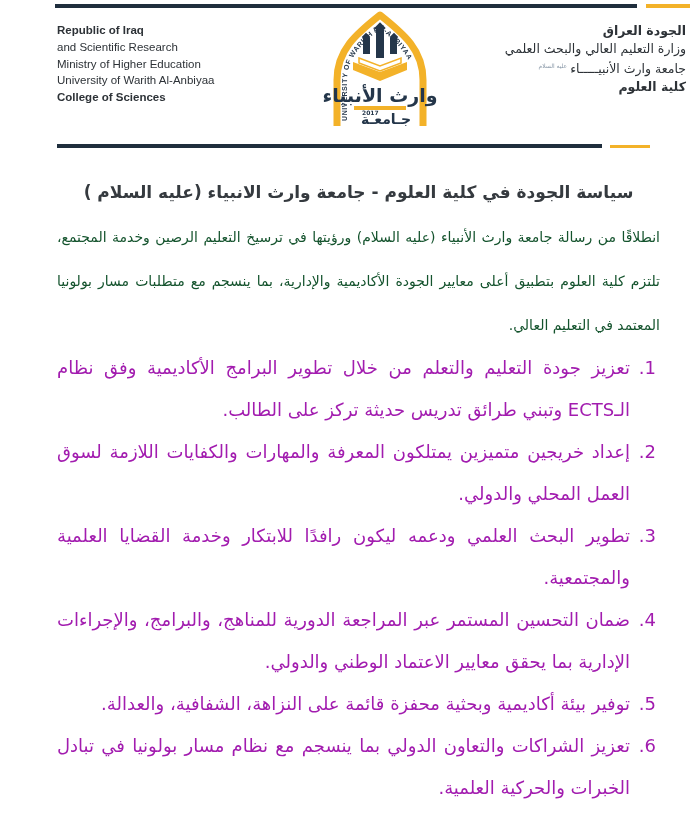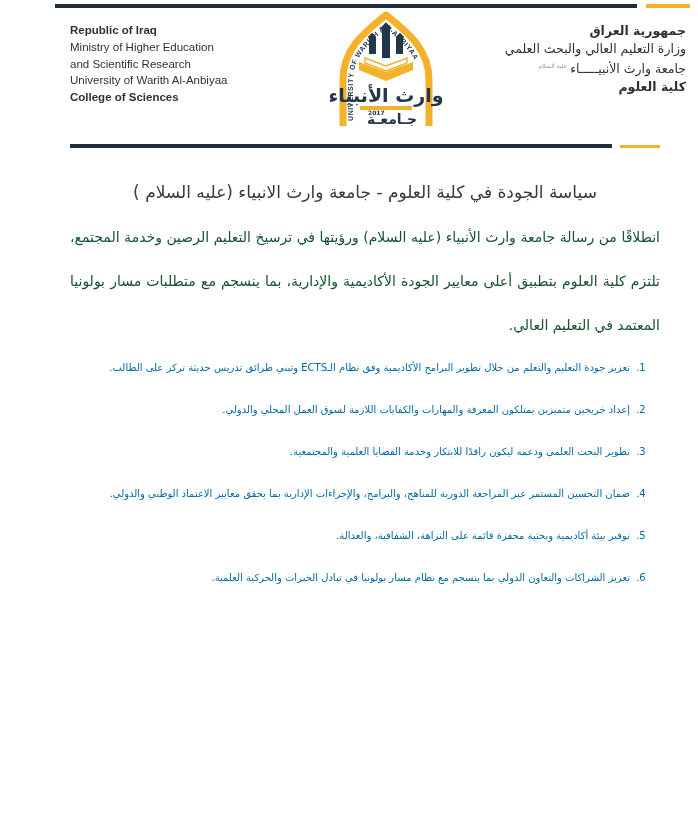--- a/index.html
+++ b/index.html
@@ -5,21 +5,20 @@
   * { margin: 0; padding: 0; box-sizing: border-box; }
   html, body { background: #ffffff; }
   .page {
     position: relative;
     width: 698px;
     height: 816px;
     background: #ffffff;
     overflow: hidden;
     font-family: "DejaVu Sans", sans-serif;
     color: #3f4449;
-    padding-left: 13px;
   }
   
   .rule-top {
     position: absolute;
     top: 4px; left: 55px; right: 8px;
     display: flex; align-items: center;
     z-index: 1;
   }
   .rule-top .navy { flex: 1; height: 4px; background: #1f2e3d; }
   .rule-top .gap  { width: 9px; }
@@ -76,21 +75,21 @@
   .rule-bottom .gold { width: 40px; height: 3px; background: #f3b229; }
   
   .doc {
     direction: rtl;
     padding: 0 38px 0 57px;
   }
   .doc-title {
     margin-top: 34px;
     text-align: center;
     font-size: 17px;
-    font-weight: normal;
+    font-weight: bold;
     color: #353a3f;
   }
   .intro {
     margin-top: 13px;
     font-size: 14px;
     line-height: 44px;
     text-align: justify;
     color: #14532d;
   }
   .subheading {
@@ -98,46 +97,46 @@
     font-weight: bold;
     line-height: 44px;
     color: #353a3f;
   }
   ol.goals {
     list-style-type: decimal;
     margin: 0;
     padding: 0 27px 0 0;
   }
   ol.goals li {
-    font-size: 10px;
+    font-size: 18px;
     line-height: 42px;
     text-align: justify;
     padding-right: 3px;
-    color: #0369a1;
+    color: #a21caf;
   }
   
   .logo-svg { display: block; }
 </style>
 </head>
 <body>
 
 <div class="page">
 
   <div class="rule-top">
     <div class="navy"></div>
     <div class="gap"></div>
     <div class="gold"></div>
   </div>
 
   <div class="header">
 
     <div class="hdr-en">
       <span class="en-line bold">Republic of Iraq</span>
+      <span class="en-line">and Scientific Research</span>
       <span class="en-line">Ministry of Higher Education</span>
-      <span class="en-line">and Scientific Research</span>
       <span class="en-line">University of Warith Al-Anbiyaa</span>
       <span class="en-line bold">College of Sciences</span>
     </div>
 
     <div class="logo-wrap">
       <svg class="logo-svg" width="152" height="124" viewBox="0 0 152 124">
 
         <path d="M33,122 V76 C33,46 52,30 76,11 C100,30 119,46 119,76 V122" fill="#ffffff" stroke="#f3b229" stroke-width="7" stroke-linejoin="round"></path>
 
         <path id="archTextPath" d="M43,118 V78 C43,53 59,39 76,25 C93,39 109,53 109,78 V118" fill="none"></path>
@@ -160,21 +159,21 @@
         </g>
 
         <text x="76" y="98" text-anchor="middle" font-size="19" font-weight="bold" fill="#24364a">وارث الأنبياء</text>
         <rect x="50" y="102" width="52" height="4" fill="#f3b229"></rect>
         <text x="58" y="111" font-size="6" font-weight="bold" fill="#24364a">2017</text>
         <text x="82" y="120" text-anchor="middle" font-size="14" font-weight="bold" fill="#24364a">جـامعـة</text>
       </svg>
     </div>
 
     <div class="hdr-ar">
-      <span class="ar-line bold">جمهورية العراق</span>
+      <span class="ar-line bold">الجودة العراق</span>
       <span class="ar-line">وزارة التعليم العالي والبحث العلمي</span>
       <span class="ar-line"><span>جامعة وارث الأنبيـــــاء</span><span class="honorific">عليه السلام</span></span>
       <span class="ar-line bold">كلية العلوم</span>
     </div>
   </div>
 
   <div class="rule-bottom">
     <div class="navy"></div>
     <div class="gap"></div>
     <div class="gold"></div>

